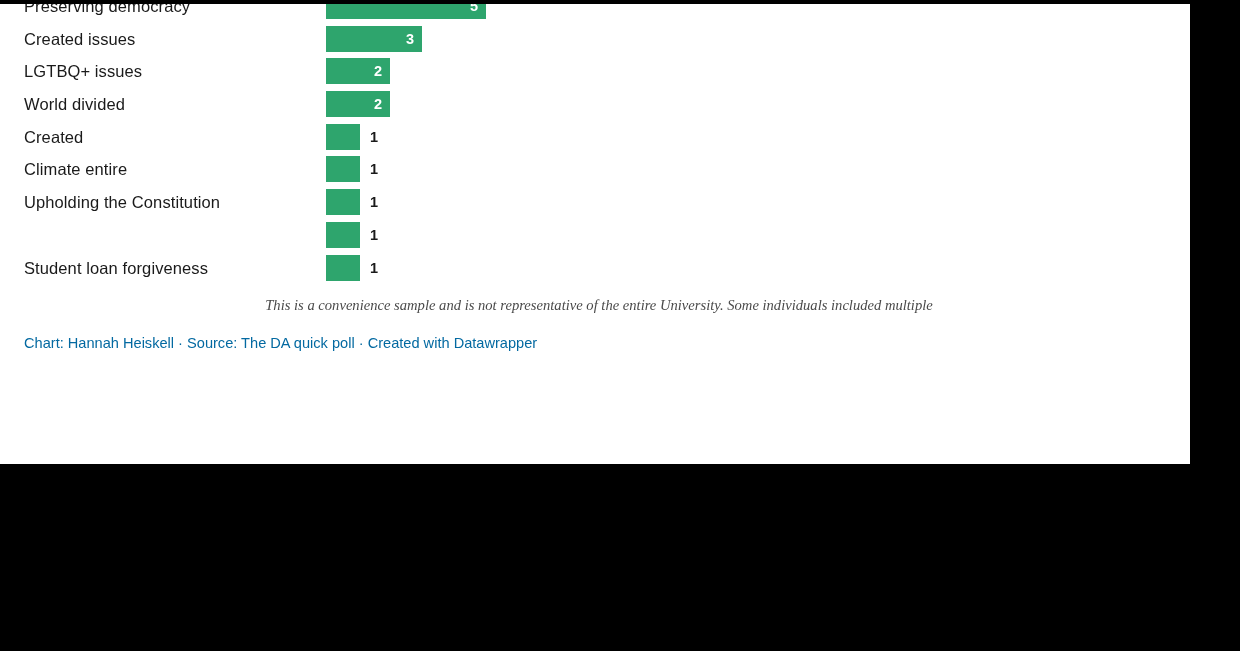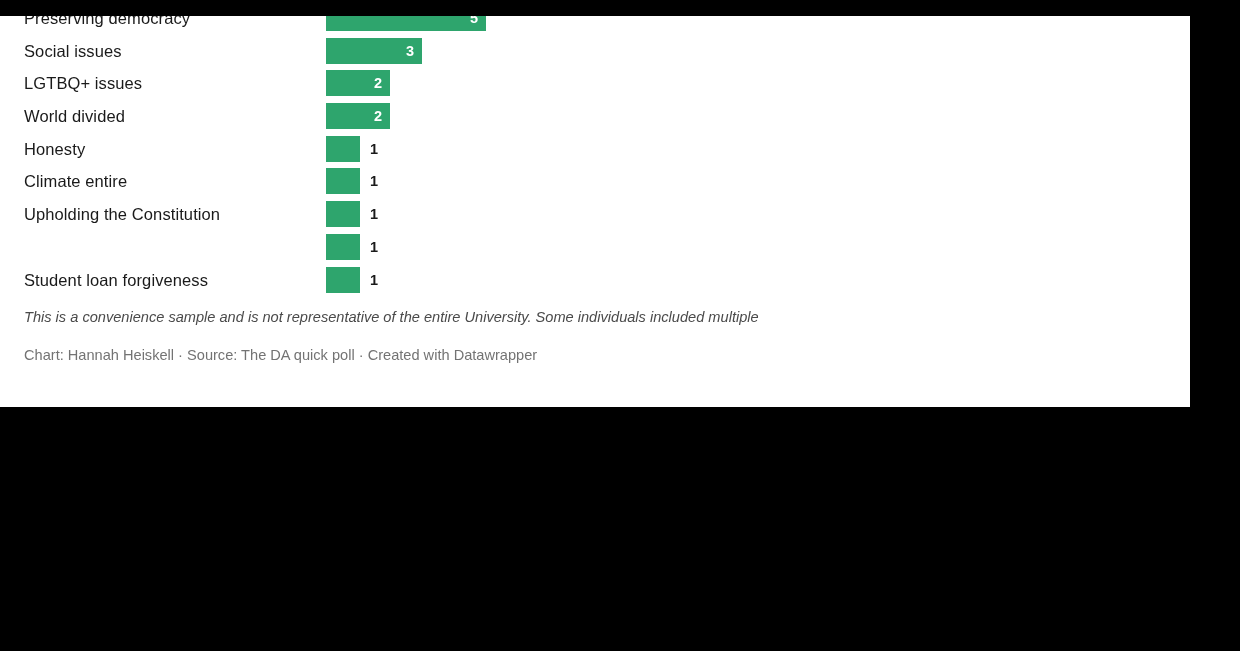--- a/index.html
+++ b/index.html
@@ -12,23 +12,23 @@
   }
   #root {
     position: relative;
     width: 1240px;
     height: 651px;
     background: #000000;
   }
   #panel {
     position: absolute;
     left: 0;
-    top: 16px;
+    top: 4px;
     width: 1190px;
-    height: 391px;
+    height: 460px;
     background: #ffffff;
     overflow: hidden;
   }
   #chart-area {
     position: absolute;
     left: 0;
     top: -14px;   
     width: 1190px;
   }
   .bar-row {
@@ -77,34 +77,35 @@
   .bar-value.outside {
     color: #1a1a1a;
   }
   #footnotes {
     position: absolute;
     left: 24px;
     top: 293px;
     width: 1150px;
   }
   .note-line {
-    font-family: Liberation Sans, sans-serif;
+    font-family: Liberation Serif, serif;
     font-size: 14.6px;
     font-style: italic;
     color: #4a4a4a;
     line-height: 17px;
     white-space: nowrap;
+    text-align: center;
   }
   #credit {
     position: absolute;
     left: 24px;
     top: 330px;
     font-family: "Liberation Sans", sans-serif;
     font-size: 14.6px;
-    color: #737373;
+    color: #0369a1;
     line-height: 18px;
     white-space: nowrap;
   }
 </style>
 </head>
 <body>
 
 <div id="root">
 
   <div id="panel">
@@ -112,42 +113,42 @@
     <div id="chart-area">
 
     <div class="bar-row">
           <div class="row-label">Preserving democracy</div>
           <div class="bar-track" style="width: 160px;">
             <div class="bar" style="width: 160px; background: rgb(46, 165, 109);"></div>
             <div class="bar-value inside" style="right: 8px; color: rgb(255, 255, 255);">5</div>
           </div>
         </div>
         <div class="bar-row">
-          <div class="row-label">Social issues</div>
+          <div class="row-label">Created issues</div>
           <div class="bar-track" style="width: 96px;">
             <div class="bar" style="width: 96px; background: rgb(46, 165, 109);"></div>
             <div class="bar-value inside" style="right: 8px; color: rgb(255, 255, 255);">3</div>
           </div>
         </div>
         <div class="bar-row">
           <div class="row-label">LGTBQ+ issues</div>
           <div class="bar-track" style="width: 64px;">
             <div class="bar" style="width: 64px; background: rgb(46, 165, 109);"></div>
             <div class="bar-value inside" style="right: 8px; color: rgb(255, 255, 255);">2</div>
           </div>
         </div>
         <div class="bar-row">
           <div class="row-label">World divided</div>
           <div class="bar-track" style="width: 64px;">
             <div class="bar" style="width: 64px; background: rgb(46, 165, 109);"></div>
             <div class="bar-value inside" style="right: 8px; color: rgb(255, 255, 255);">2</div>
           </div>
         </div>
         <div class="bar-row">
-          <div class="row-label">Honesty</div>
+          <div class="row-label">Created</div>
           <div class="bar-track" style="width: 34px;">
             <div class="bar" style="width: 34px; background: rgb(46, 165, 109);"></div>
             <div class="bar-value outside" style="left: 44px; color: rgb(26, 26, 26);">1</div>
           </div>
         </div>
         <div class="bar-row">
           <div class="row-label">Climate entire</div>
           <div class="bar-track" style="width: 34px;">
             <div class="bar" style="width: 34px; background: rgb(46, 165, 109);"></div>
             <div class="bar-value outside" style="left: 44px; color: rgb(26, 26, 26);">1</div>

